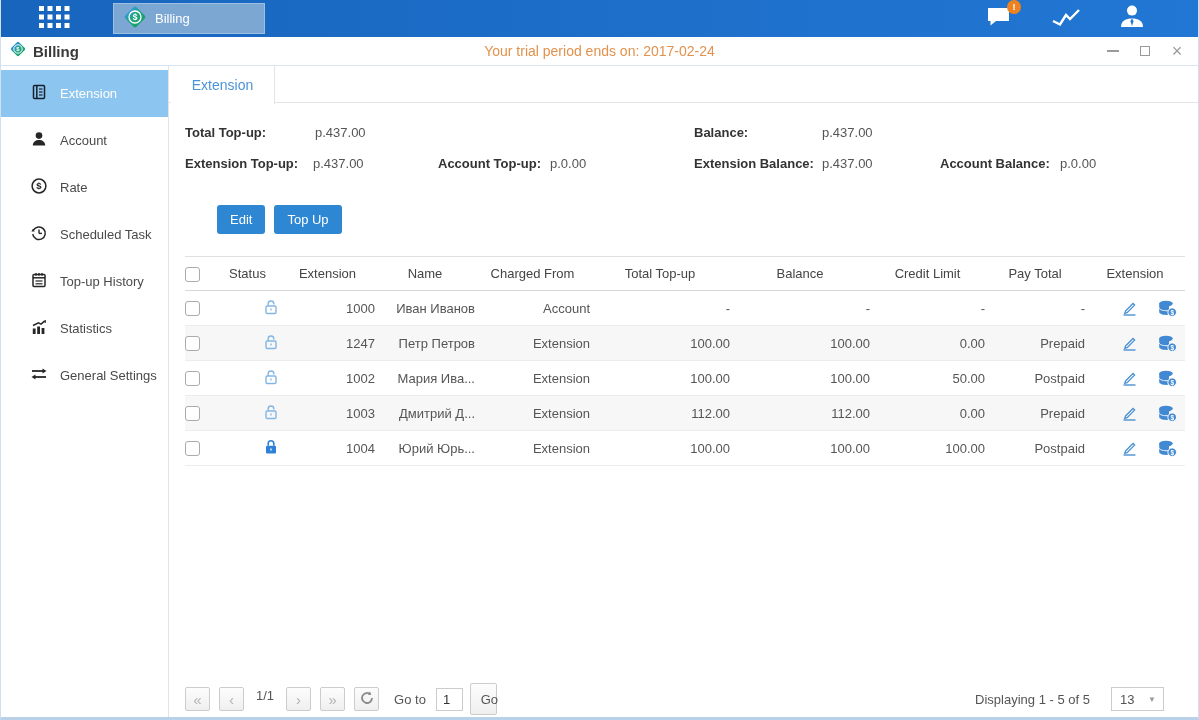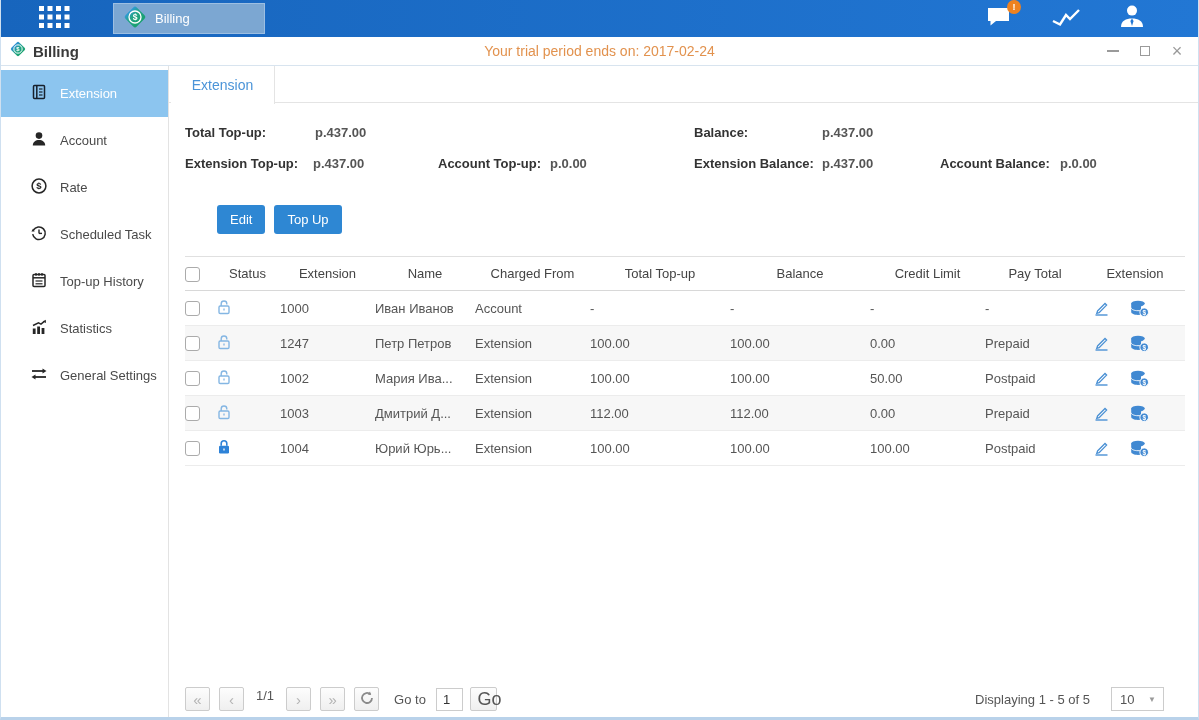--- a/index.html
+++ b/index.html
@@ -44,52 +44,52 @@
   
   .tabstrip { height: 37px; border-bottom: 1px solid #e4e4e4; display: flex; align-items: flex-start; }
   .tab {
     margin-left: 2px; width: 104px; height: 38px; margin-bottom: -1px; z-index: 1;
     background: #fff; border-right: 1px solid #e4e4e4;
     display: flex; align-items: center; justify-content: center;
     color: #4b94d8; font-size: 14px; cursor: pointer;
   }
   
   .summary { padding: 14px 0 0 16px; font-size: 13px; }
-  .sum-row { height: 31px; display: flex; align-items: center; font-weight: bold; }
+  .sum-row { height: 31px; display: flex; align-items: center; }
   .sum-row b { color: #333; }
   .sum-row .val { color: #555; }
   .w130{width:130px}.w379{width:379px}.w128{width:128px}.w125{width:125px}.w112{width:112px}.w144{width:144px}.w118{width:118px}.w120{width:120px}
   
   .actions { margin: 26px 0 0 16px; display: flex; gap: 9px; padding-left: 32px; }
   .btn-primary {
     background: #2e87d3; color: #fff; border: none; font-size: 13px;
     padding: 7px 13px; border-radius: 3px; cursor: pointer; font-family: inherit;
   }
   
   table.ext { margin: 22px 0 0 16px; width: 1000px; border-collapse: collapse; font-size: 13px; }
   table.ext th {
     height: 34px; font-weight: normal; color: #444; text-align: center;
     border-top: 1px solid #e0e0e0; border-bottom: 1px solid #d8d8d8;
   }
-  table.ext td { height: 35px; color: #555; text-align: left; border-bottom: 1px solid #ececec; }
+  table.ext td { height: 35px; color: #555; text-align: right; border-bottom: 1px solid #ececec; }
   table.ext tbody tr:nth-child(even) { background: #f7f7f7; }
   .cb-cell { text-align: left !important; }
   .checkbox { display: inline-block; width: 15px; height: 15px; border: 1px solid #ababab; border-radius: 3px; background: #fff; vertical-align: middle; cursor: pointer; }
   .op-cell span { display: inline-flex; margin: 0 8px; vertical-align: middle; cursor: pointer; }
   
   .pagination { position: absolute; left: 16px; right: 0; bottom: 5px; height: 26px; display: flex; align-items: center; font-size: 13px; color: #555; }
   .pg-btn {
     width: 25px; height: 24px; margin-right: 9px; border: 1px solid #ccc; border-radius: 2px;
     background: linear-gradient(#fdfdfd,#efefef); color: #b3b3b3; font-size: 15px;
     display: flex; align-items: center; justify-content: center; cursor: pointer;
   }
   .pg-ind { margin: 0 12px 8px 3px; color: #555; }
   .goto-label { margin: 0 10px 0 6px; }
   .goto-input { width: 27px; height: 23px; border: 1px solid #ccc; font-size: 13px; padding-left: 6px; color: #333; font-family: inherit; }
-  .go-btn { margin-left: 7px; width: 27px; height: 24px; border: 1px solid #ccc; border-radius: 2px; background: linear-gradient(#fdfdfd,#efefef); color: #555; font-size: 18px; display: flex; align-items: center; justify-content: center; cursor: pointer; padding-left: 12px; }
+  .go-btn { margin-left: 7px; width: 27px; height: 32px; border: 1px solid #ccc; border-radius: 2px; background: linear-gradient(#fdfdfd,#efefef); color: #555; font-size: 13px; display: flex; align-items: center; justify-content: center; cursor: pointer; padding-left: 12px; }
   .pg-right { margin-left: auto; margin-right: 34px; display: flex; align-items: center; gap: 21px; }
   .size-select { width: 53px; height: 24px; border: 1px solid #ccc; background: #fff; display: flex; align-items: center; justify-content: space-between; padding: 0 7px 0 8px; cursor: pointer; }
   .size-select .caret { color: #9a9a9a; font-size: 8px; }
 </style>
 </head>
 <body>
 
 <div class="screen">
 
   <div class="topbar">
@@ -509,21 +509,21 @@
               <path d="M10 0.4 L11.2 4 L7.6 3.4 z" fill="#8a8a8a"></path>
             </svg>
           </span>
         </div>
         <span class="goto-label">Go to</span>
         <input class="goto-input" value="1" style="">
         <div class="go-btn">Go</div>
         <div class="pg-right">
           <span>Displaying 1 - 5 of 5</span>
           <div class="size-select">
-            <span>10</span>
+            <span>13</span>
             <span class="caret">▼</span>
           </div>
         </div>
       </div>
 
     </div>
   </div>
 </div>
 
 </body></html>

